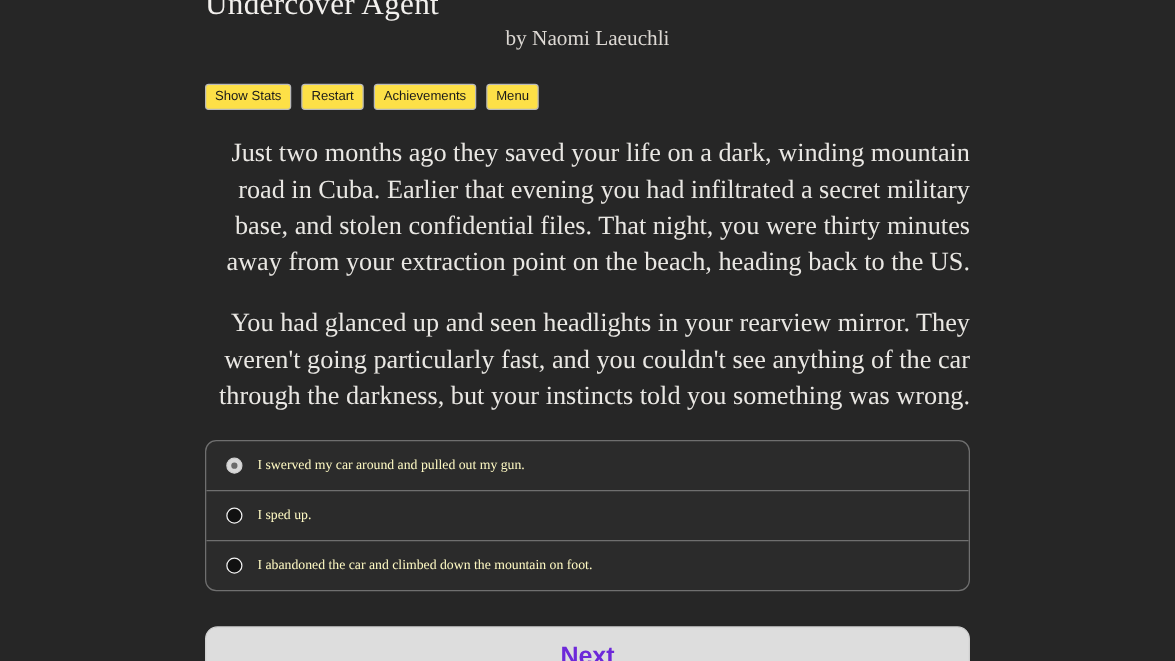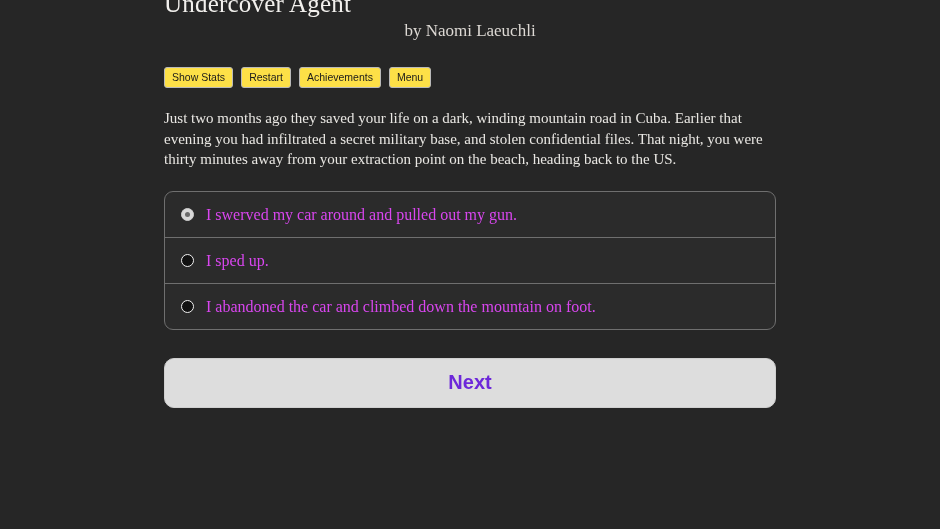--- a/index.html
+++ b/index.html
@@ -59,25 +59,25 @@
     font-size: 10.5px;
     line-height: 1;
     padding: 4px 7px 5px 7px;
     cursor: pointer;
     white-space: nowrap;
   }
   .story {
     margin-top: 20px;
   }
   .story p {
-    font-size: 15px;
+    font-size: 21px;
     line-height: 1.37;
     margin: 0 0 21px 0;
     color: #e9e7e3;
-    text-align: left;
+    text-align: right;
   }
   .choices {
     margin-top: 5px;
     border: 1px solid #6f6f6f;
     border-radius: 9px;
     overflow: hidden;
     background: #2b2b2b;
   }
   .choice {
     display: flex;
@@ -111,22 +111,22 @@
     width: 5px;
     height: 5px;
     border-radius: 50%;
     background: #6b6b6b;
   }
   .radio.filled {
     background: #111;
     border: 1px solid #f2f2f2;
   }
   .choice-label {
-    font-size: 16px;
-    color: #d946ef;
+    font-size: 11px;
+    color: #fef9c3;
     line-height: 1.2;
   }
   .next-btn {
     display: block;
     width: 100%;
     margin-top: 28px;
     background: #dddddd;
     color: #6d28d9;
     border: 1px solid #cfcfcf;
     border-radius: 10px;
@@ -150,20 +150,21 @@
 
     <div class="toolbar">
       <button class="tool-btn">Show Stats</button>
       <button class="tool-btn">Restart</button>
       <button class="tool-btn">Achievements</button>
       <button class="tool-btn">Menu</button>
     </div>
 
     <div class="story">
       <p>Just two months ago they saved your life on a dark, winding mountain road in Cuba. Earlier that evening you had infiltrated a secret military base, and stolen confidential files. That night, you were thirty minutes away from your extraction point on the beach, heading back to the US.</p>
+      <p>You had glanced up and seen headlights in your rearview mirror. They weren't going particularly fast, and you couldn't see anything of the car through the darkness, but your instincts told you something was wrong.</p>
     </div>
 
     <div class="choices">
       <div class="choice">
         <span class="radio selected"></span>
         <span class="choice-label">I swerved my car around and pulled out my gun.</span>
       </div>
       <div class="choice">
         <span class="radio filled"></span>
         <span class="choice-label">I sped up.</span>

